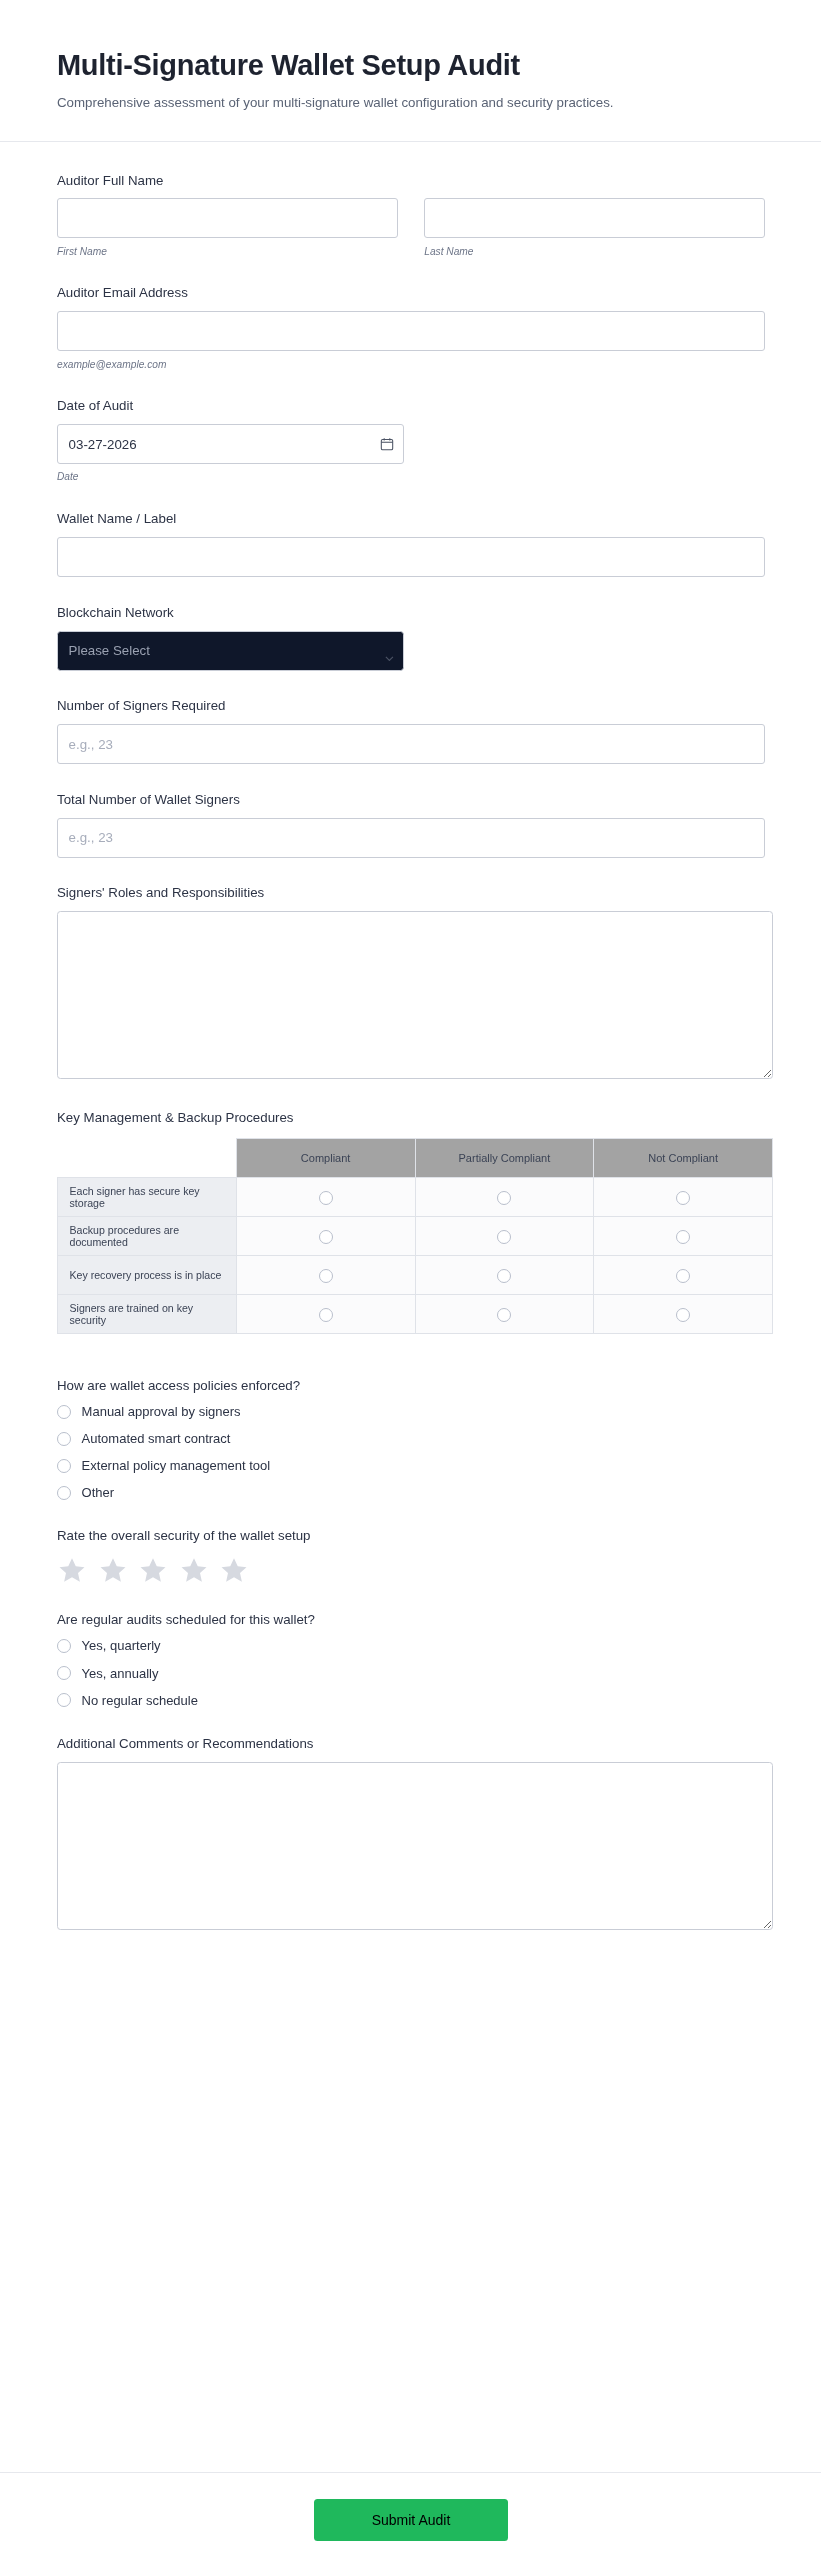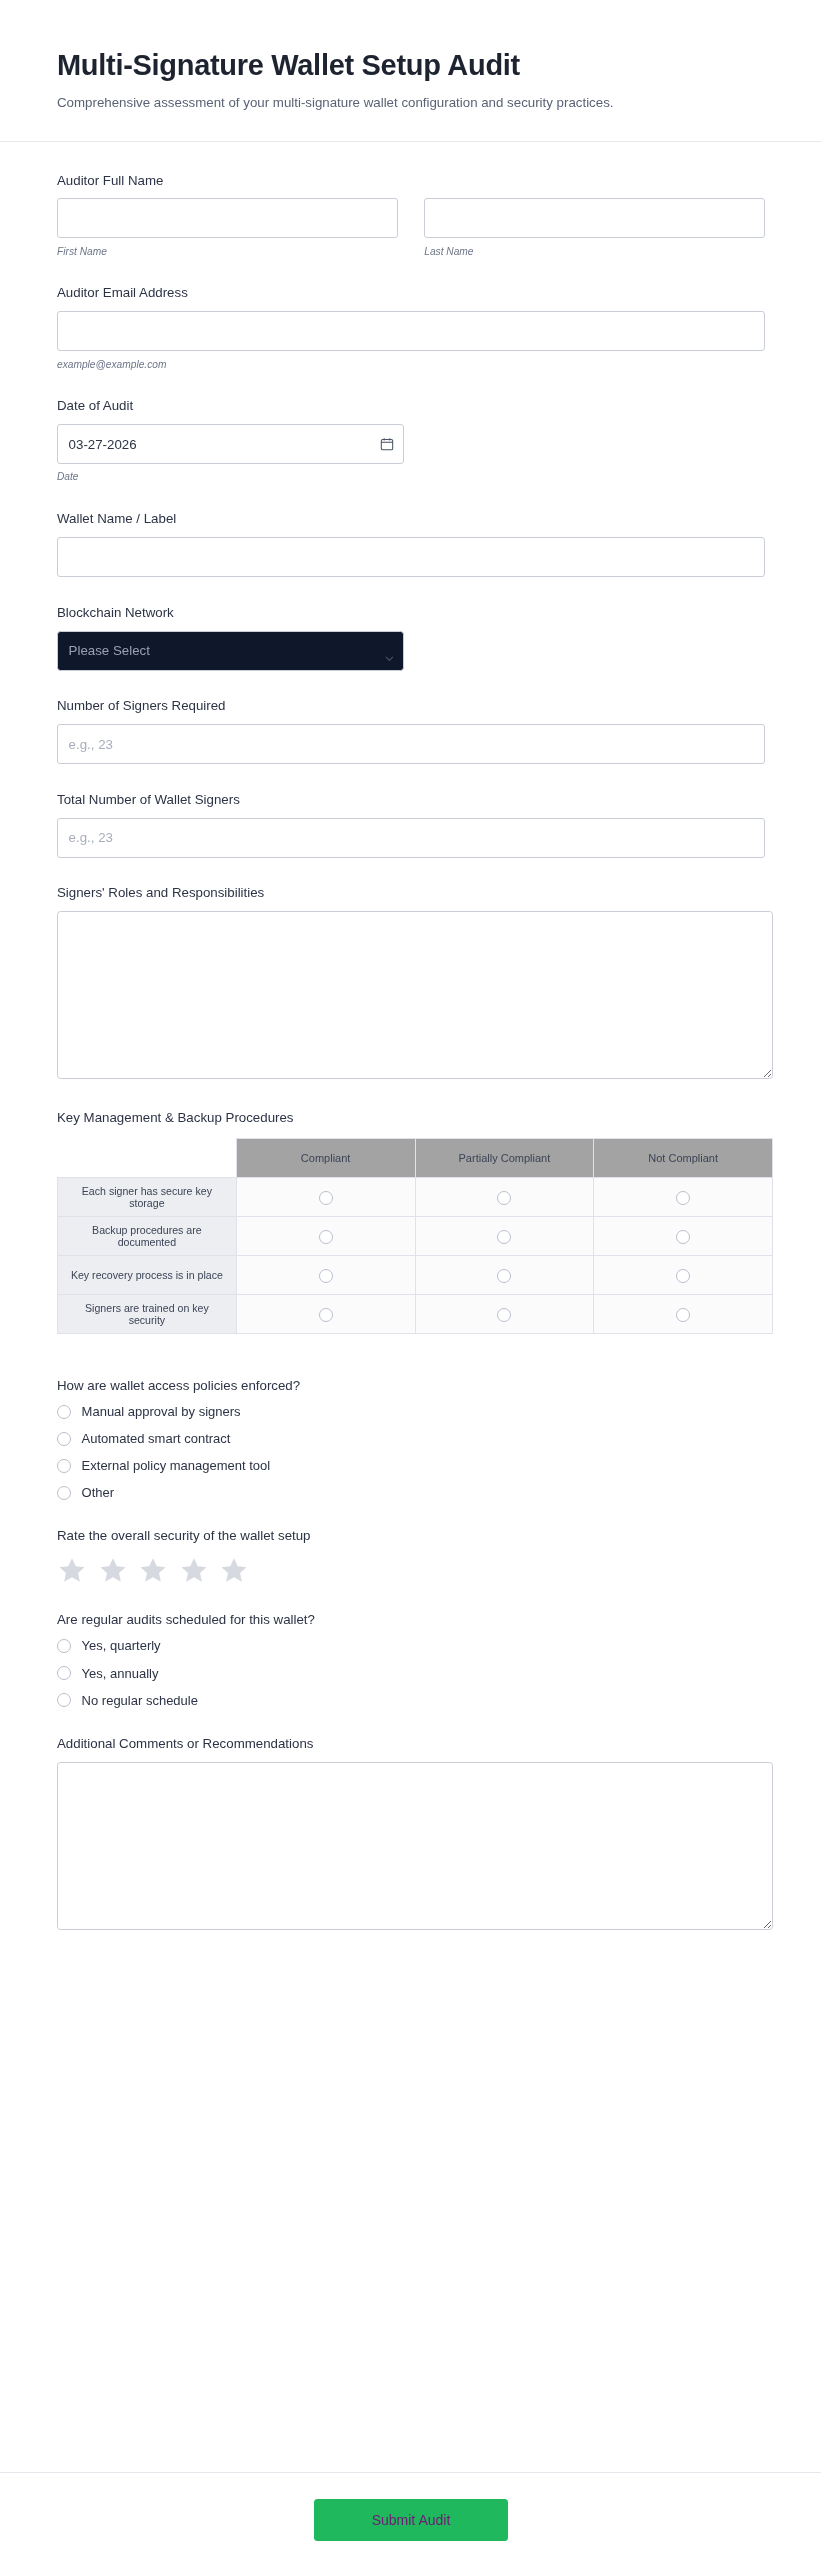--- a/index.html
+++ b/index.html
@@ -158,21 +158,20 @@
     border: none;
     background: transparent;
   }
   table.matrix td.rowlabel {
     background: #eceef2;
     font-size: 10.6px;
     color: #3b4355;
     padding: 0 11.5px;
     height: 39px;
     width: 292px;
-    text-align: center;
   }
   table.matrix td.cell {
     background: #fbfbfc;
     text-align: center;
     height: 39px;
   }
   .radio-circle {
     display: inline-block;
     width: 14px; height: 14px;
     border: 0.9px solid #b9bfcc;
@@ -207,21 +206,21 @@
   
   .form-footer {
     border-top: 0.9px solid #e6e8ed;
     padding: 26.5px 0 35px 0;
     display: flex;
     justify-content: center;
     background: #ffffff;
   }
   .submit-btn {
     background: #1fb85c;
-    color: #701a75;
+    color: #000000;
     border: none;
     border-radius: 3.5px;
     font-size: 14px;
     font-family: "Liberation Sans", sans-serif;
     padding: 0 26.5px;
     height: 42px;
     min-width: 194px;
     cursor: pointer;
   }
   .spacer-lg { height: 16px; }

